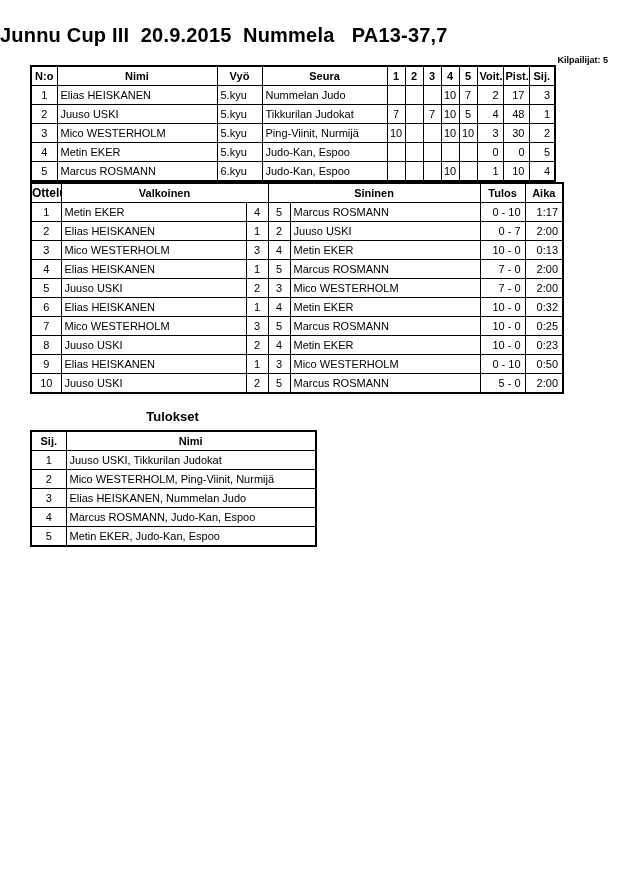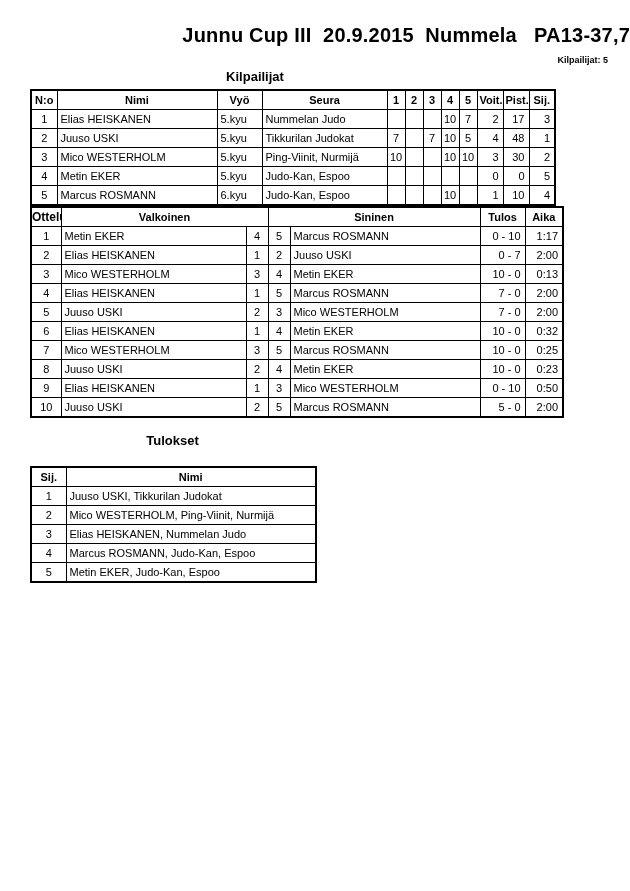--- a/index.html
+++ b/index.html
@@ -2,48 +2,47 @@
 <html><head>
 <meta charset="utf-8">
 <style>
   html,body{margin:0;padding:0;}
   body{
     width:630px;height:891px;background:#ffffff;color:#000;
     font-family:"Liberation Sans","DejaVu Sans",sans-serif;
   }
   .page{position:relative;width:630px;height:891px;overflow:hidden;background:#fff;}
   .title{
-    padding-top:24px;text-align:right;font-weight:bold;font-size:20px;
+    padding-top:24px;text-align:left;font-weight:bold;font-size:20px;
     white-space:pre;letter-spacing:0.2px;
   }
   .count{margin-top:8px;padding-right:22px;text-align:right;font-weight:bold;font-size:9px;}
   .section-title{font-weight:bold;font-size:13px;text-align:center;margin-left:30px;}
   .st-wide{width:450px;margin-top:4px;margin-bottom:5px;}
   .st-mid{width:465px;margin-top:16px;margin-bottom:5px;}
-  .st-narrow{width:285px;margin-top:15px;margin-bottom:18px;}
+  .st-narrow{width:285px;margin-top:15px;margin-bottom:6px;}
   table{border-collapse:collapse;table-layout:fixed;margin-left:30px;border:2px solid #000;}
   td,th{
     border:1px solid #000;height:18px;font-size:11px;padding:0 3px;
     overflow:hidden;white-space:nowrap;vertical-align:middle;
   }
   th{font-weight:bold;text-align:center;padding:0 2px;}
   th.tight{font-size:12px;padding:0;}
   .num{text-align:center;padding:0 1px;}
   .right{text-align:right;padding-right:4px;}
   .left{text-align:left;}
 </style>
 </head>
 <body>
 
 <div class="page">
 
   <div class="title">Junnu Cup III  20.9.2015  Nummela   PA13-37,7</div>
   <div class="count">Kilpailijat: 5</div>
 
-  <div class="section-title st-wide">Kilpailijat</div>
   <table style="width:524px;">
     <colgroup>
       <col style="width:26px">
         <col style="width:160px">
         <col style="width:45px">
         <col style="width:125px">
       <col style="width:18px">
         <col style="width:18px">
         <col style="width:18px">
         <col style="width:18px">

